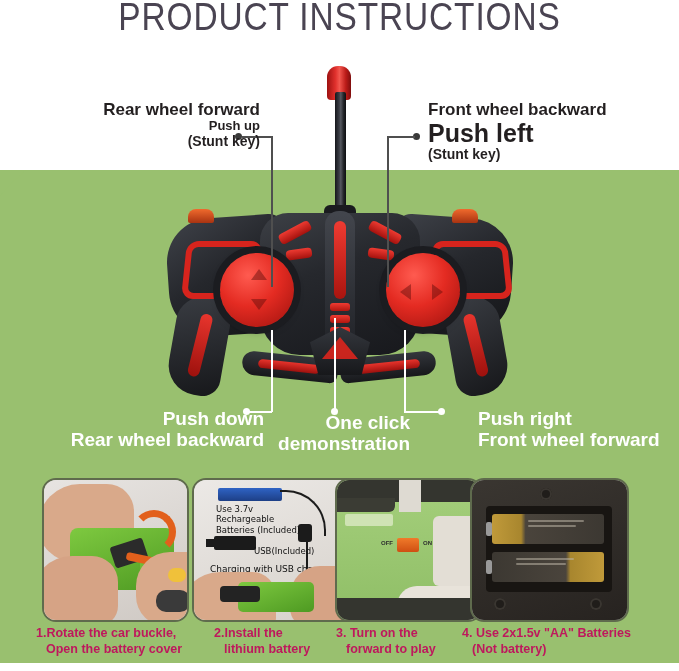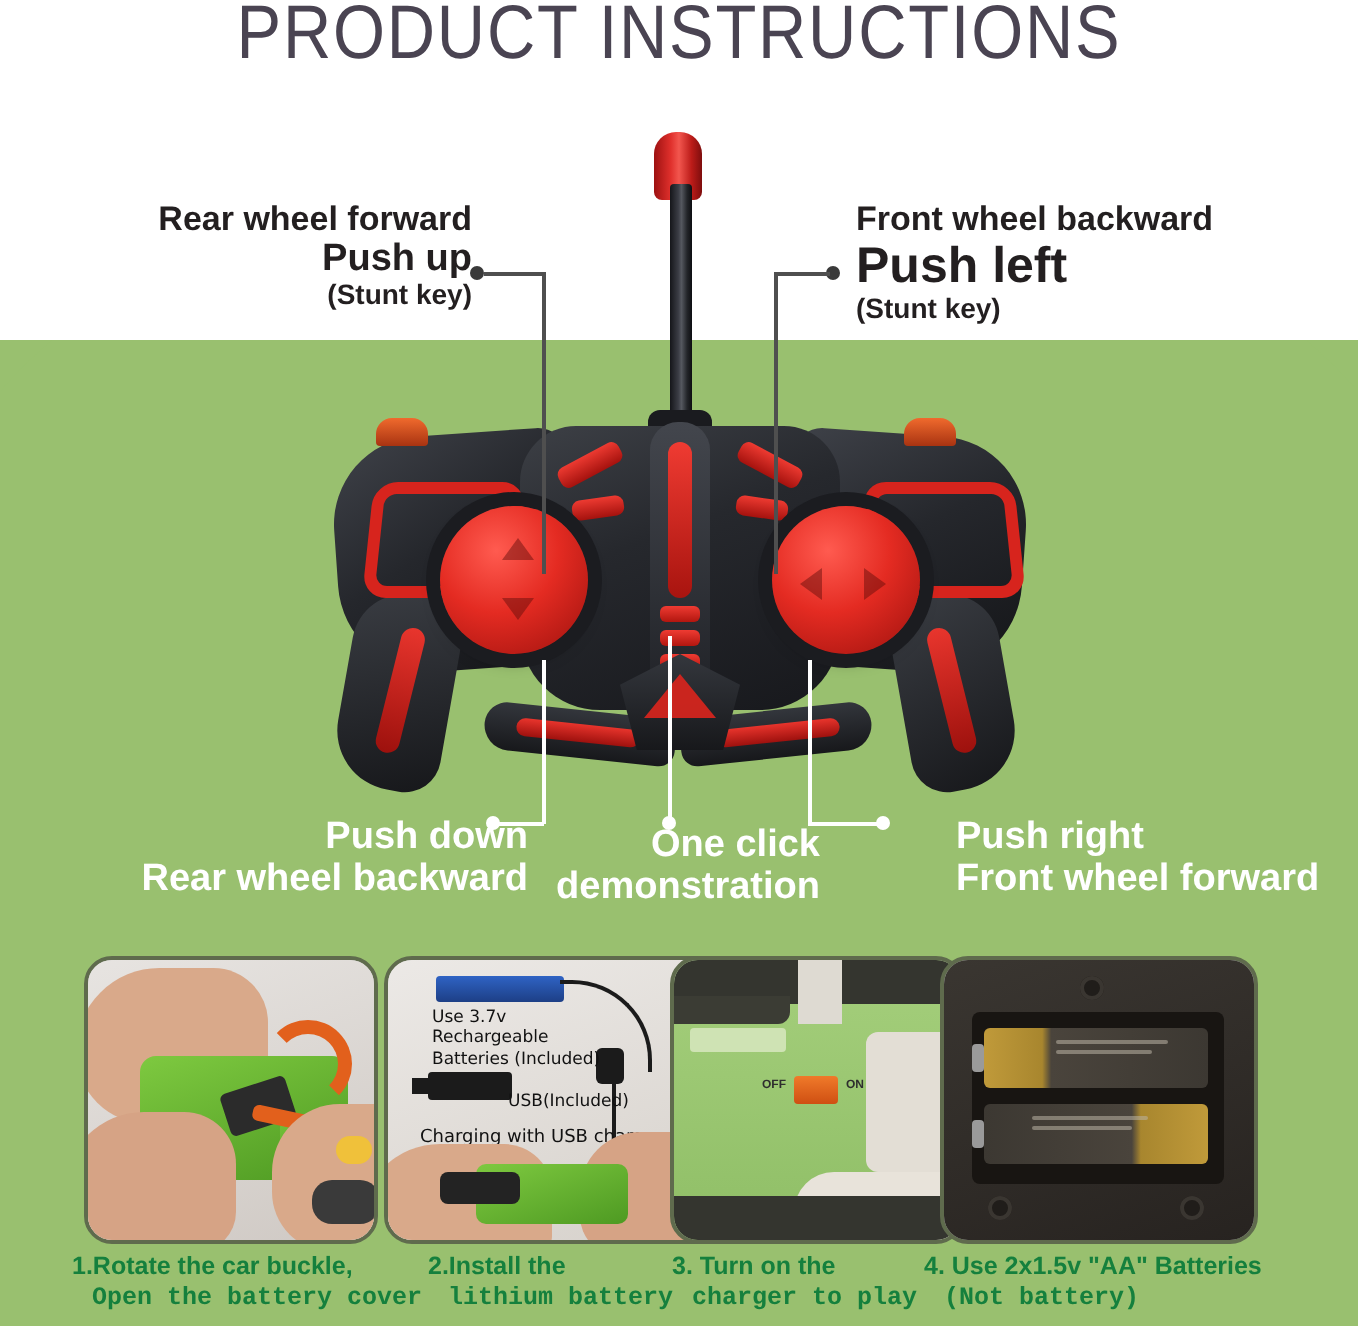--- a/index.html
+++ b/index.html
@@ -37,23 +37,23 @@
     border-radius:50% 50% 0 0 / 100% 100% 0 0;
   }
 
   
   .callout{position:absolute;white-space:nowrap;line-height:1.12;}
   .callout .l1,.callout .l2,.callout .l3{display:block;}
   .callout.dark .l1,.callout.dark .l2{color:#231f20;font-weight:bold;}
   .callout.dark .l3{color:#231f20;font-weight:bold;}
   .callout.light .l1,.callout.light .l2{color:#ffffff;font-weight:bold;}
 
-  .c-tl{left:64px;top:100px;text-align:right;width:172px;}
+  .c-tl{left:88px;top:100px;text-align:right;width:172px;}
   .c-tl .l1{font-size:17px;}
-  .c-tl .l2{font-size:19px;}
+  .c-tl .l2{font-size:13px;}
   .c-tl .l3{font-size:14px;}
 
   .c-tr{left:428px;top:100px;text-align:left;width:200px;}
   .c-tr .l1{font-size:17px;}
   .c-tr .l2{font-size:25px;}
   .c-tr .l3{font-size:14px;}
 
   .c-bl{left:44px;top:408px;text-align:right;width:220px;}
   .c-bl .l1{font-size:19px;}
   .c-bl .l2{font-size:19px;}
@@ -188,28 +188,28 @@
   .photo{
     position:absolute;top:0;width:143px;height:140px;
     border:2px solid #5f6b4d;border-radius:14px;overflow:hidden;
     background:#cfcfcf;
   }
   .photo.p1{left:42px;}
   .photo.p2{left:192px;padding-left:29px;}
   .photo.p3{left:335px;}
   .photo.p4{left:470px;width:155px;}
   .pcap{
-    position:absolute;top:148px;color:#15803d;font-weight:bold;font-size:12.5px;
+    position:absolute;top:148px;color:#be185d;font-weight:bold;font-size:12.5px;
     line-height:1.25;white-space:nowrap;
   }
   .pcap.c1{left:36px;}
   .pcap.c2{left:214px;}
   .pcap.c3{left:336px;}
   .pcap.c4{left:462px;}
-  .pcap .l2{display:block;padding-left:10px;font-family:Liberation Mono, monospace;}
+  .pcap .l2{display:block;padding-left:10px;}
 
   
   .p1 .bg{position:absolute;inset:0;background:linear-gradient(160deg,#e7e4e1,#cfc9c4);}
   .p1 .hand-a{position:absolute;left:-6px;top:4px;width:96px;height:78px;background:#d9a98a;border-radius:46px 30px 30px 40px;}
   .p1 .hand-b{position:absolute;left:-12px;top:76px;width:86px;height:70px;background:#d6a385;border-radius:40px 26px 20px 30px;}
   .p1 .hand-c{position:absolute;left:92px;top:72px;width:70px;height:74px;background:#d9a98a;border-radius:34px 20px 20px 30px;}
   .p1 .car{position:absolute;left:26px;top:48px;width:104px;height:62px;background:linear-gradient(160deg,#7ec940,#4e9a22);border-radius:8px;}
   .p1 .car2{position:absolute;left:96px;top:78px;width:52px;height:38px;background:linear-gradient(160deg,#74c23a,#4a941f);border-radius:6px;}
   .p1 .yellowbit{position:absolute;left:26px;top:26px;width:48px;height:34px;background:#f2c33a;border-radius:10px 14px 6px 6px;}
   .p1 .orangebit{position:absolute;left:6px;top:36px;width:32px;height:38px;background:#e0661f;border-radius:10px 6px 8px 12px;}
@@ -446,21 +446,21 @@
     <div class="pcap c1">
       <span>1.Rotate the car buckle,</span>
       <span class="l2">Open the battery cover</span>
     </div>
     <div class="pcap c2">
       <span>2.Install the</span>
       <span class="l2">lithium battery</span>
     </div>
     <div class="pcap c3">
       <span>3. Turn on the</span>
-      <span class="l2">charger to play</span>
+      <span class="l2">forward to play</span>
     </div>
     <div class="pcap c4">
       <span>4. Use 2x1.5v "AA" Batteries</span>
       <span class="l2">(Not battery)</span>
     </div>
 
   </div>
 </div>
 
 </body></html>

